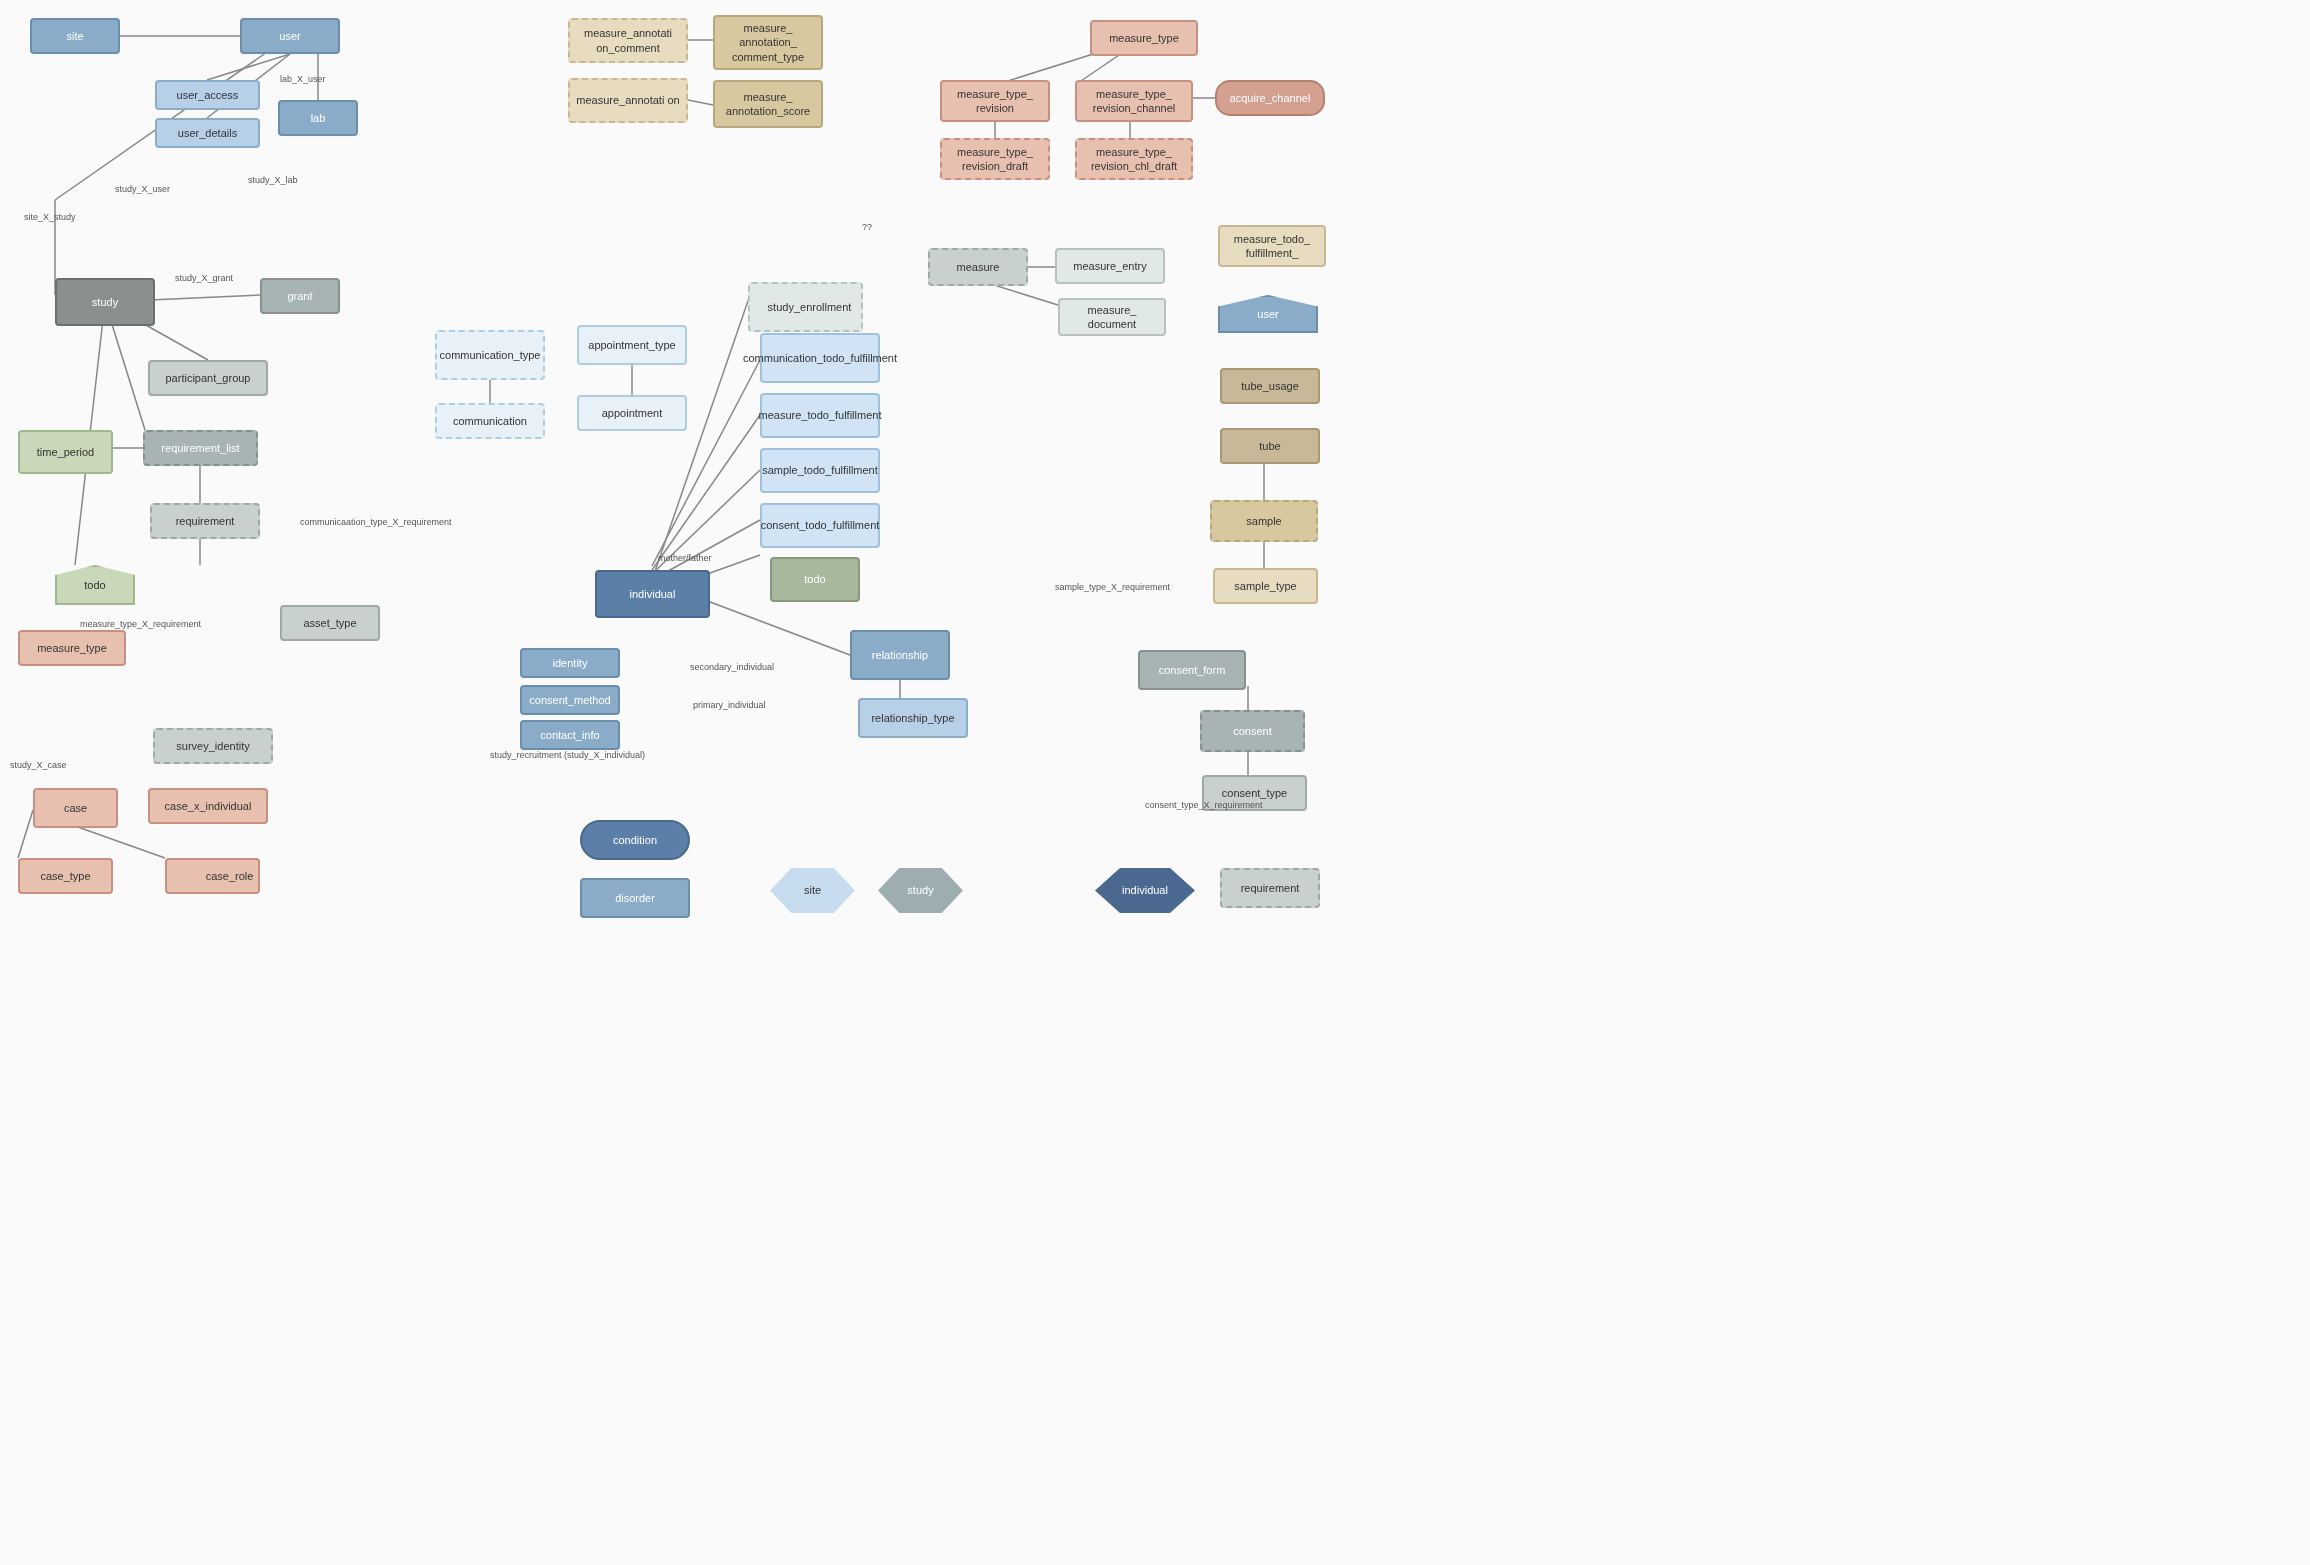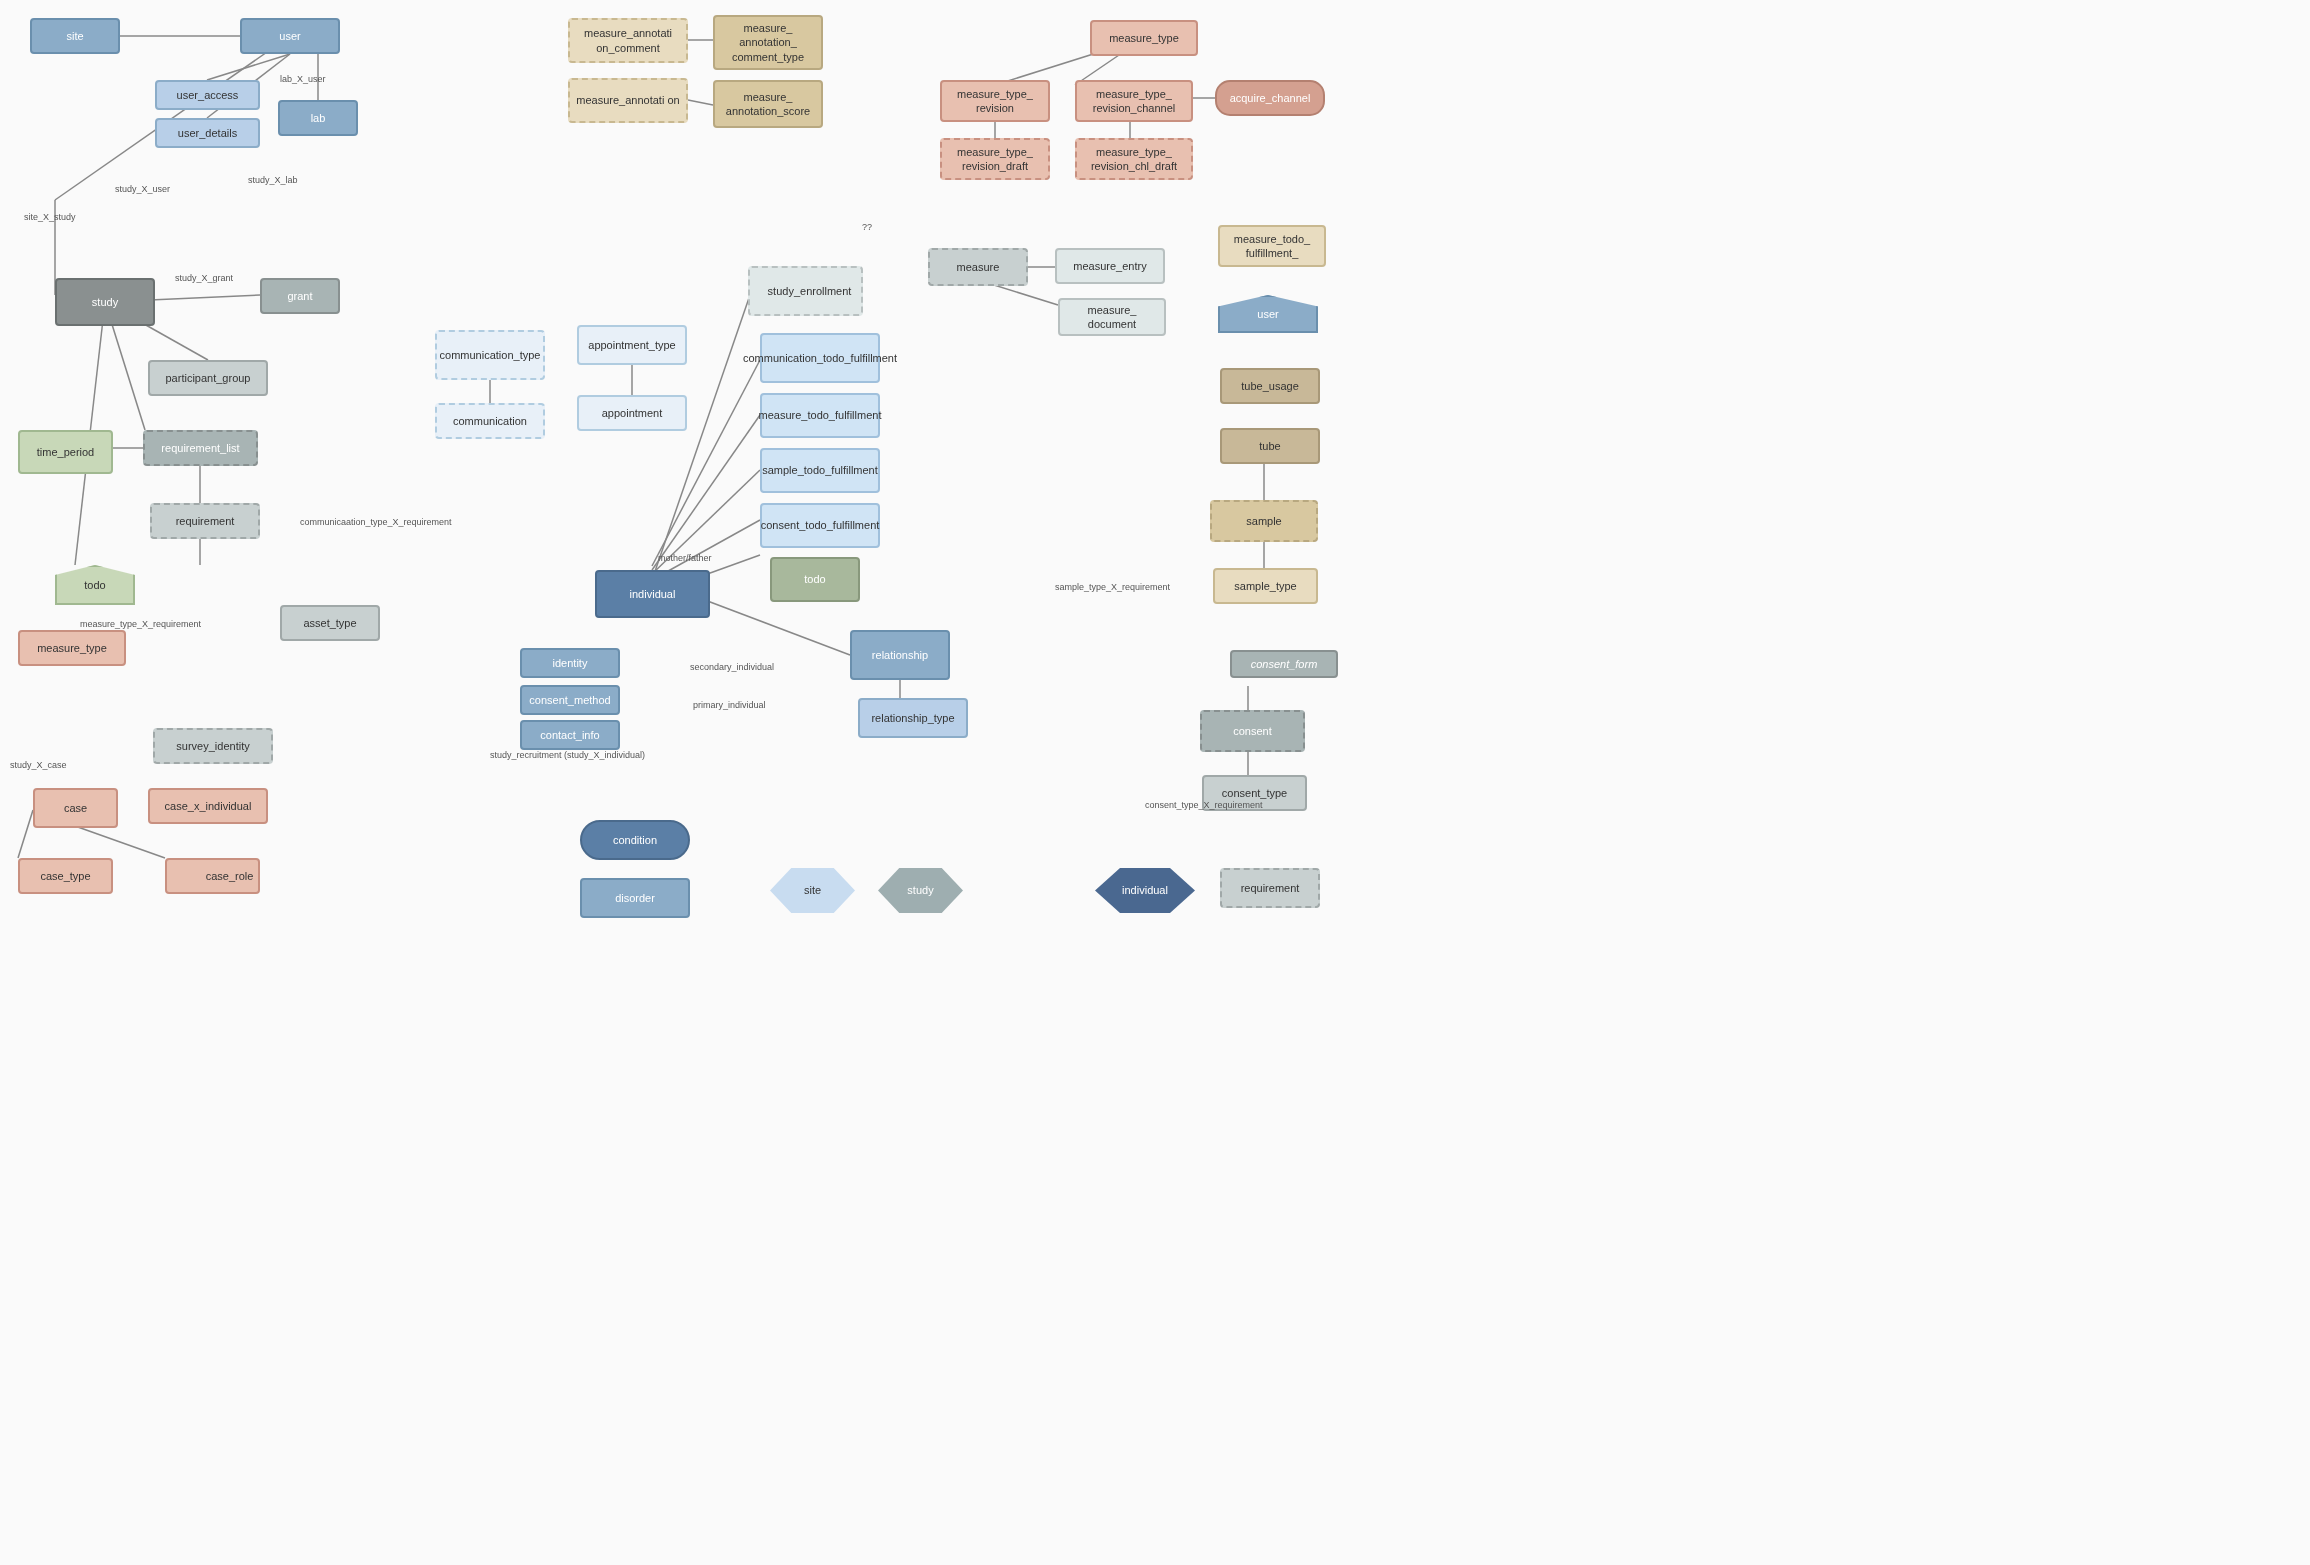--- a/index.html
+++ b/index.html
@@ -168,21 +168,21 @@
   <div class="entity blue-very-light" style="left:577px;top:325px;width:110px;height:40px;">appointment_type</div>
   <div class="entity blue-very-light" style="left:577px;top:395px;width:110px;height:36px;">appointment</div>
 
   <div class="entity blue-dark" style="left:595px;top:570px;width:115px;height:48px;">individual</div>
   <div class="entity blue-mid" style="left:520px;top:648px;width:100px;height:30px;">identity</div>
   <div class="entity blue-mid" style="left:520px;top:685px;width:100px;height:30px;">consent_method</div>
   <div class="entity blue-mid" style="left:520px;top:720px;width:100px;height:30px;">contact_info</div>
   <div class="entity blue-dark" style="left:580px;top:820px;width:110px;height:40px;border-radius:20px;">condition</div>
   <div class="entity blue-mid" style="left:580px;top:878px;width:110px;height:40px;">disorder</div>
 
-  <div class="entity gray-very-light dashed" style="left:748px;top:266px;width:115px;height:50px;padding-left:12px;">study_enrollment</div>
+  <div class="entity gray-very-light dashed" style="left:748px;top:282px;width:115px;height:50px;padding-left:12px;">study_enrollment</div>
   <div class="entity blue-lighter" style="left:760px;top:333px;width:120px;height:50px;">communication_todo_fulfillment</div>
   <div class="entity blue-lighter" style="left:760px;top:393px;width:120px;height:45px;">measure_todo_fulfillment</div>
   <div class="entity blue-lighter" style="left:760px;top:448px;width:120px;height:45px;">sample_todo_fulfillment</div>
   <div class="entity blue-lighter" style="left:760px;top:503px;width:120px;height:45px;">consent_todo_fulfillment</div>
   <div class="entity green-gray" style="left:770px;top:557px;width:90px;height:45px;">todo</div>
 
   <div class="entity blue-mid" style="left:850px;top:630px;width:100px;height:50px;">relationship</div>
   <div class="entity blue-light" style="left:858px;top:698px;width:110px;height:40px;">relationship_type</div>
 
   <div class="entity blue-lighter hexagon" style="left:770px;top:868px;width:85px;height:45px;border:none;background:#c8dcf0;">site</div>
@@ -205,21 +205,21 @@
   <div class="entity salmon" style="left:1215px;top:80px;width:110px;height:36px;">acquire_channel</div>
   <div class="entity salmon-light dashed" style="left:940px;top:138px;width:110px;height:42px;">measure_type_ revision_draft</div>
   <div class="entity salmon-light dashed" style="left:1075px;top:138px;width:118px;height:42px;">measure_type_ revision_chl_draft</div>
 
   <div class="entity tan-light" style="left:1218px;top:225px;width:108px;height:42px;">measure_todo_ fulfillment_</div>
   <div class="entity blue-mid" style="left:1218px;top:295px;width:100px;height:38px;clip-path:polygon(0% 30%, 50% 0%, 100% 30%, 100% 100%, 0% 100%);border-radius:0;">user</div>
   <div class="entity brown-light" style="left:1220px;top:368px;width:100px;height:36px;">tube_usage</div>
   <div class="entity brown-light" style="left:1220px;top:428px;width:100px;height:36px;">tube</div>
   <div class="entity tan dashed" style="left:1210px;top:500px;width:108px;height:42px;">sample</div>
   <div class="entity tan-light" style="left:1213px;top:568px;width:105px;height:36px;">sample_type</div>
-  <div class="entity gray-mid" style="left:1230px;top:650px;width:108px;height:28px;font-style:italic;">consent_form</div>
+  <div class="entity gray-mid" style="left:1138px;top:650px;width:108px;height:40px;">consent_form</div>
   <div class="entity gray-mid dashed" style="left:1200px;top:710px;width:105px;height:42px;">consent</div>
   <div class="entity gray-light" style="left:1202px;top:775px;width:105px;height:36px;">consent_type</div>
 
   <div class="conn-label" style="left:280px;top:74px;">lab_X_user</div>
   <div class="conn-label" style="left:24px;top:212px;">site_X_study</div>
   <div class="conn-label" style="left:115px;top:184px;">study_X_user</div>
   <div class="conn-label" style="left:248px;top:175px;">study_X_lab</div>
   <div class="conn-label" style="left:175px;top:273px;">study_X_grant</div>
   <div class="conn-label" style="left:300px;top:517px;">communicaation_type_X_requirement</div>
   <div class="conn-label" style="left:80px;top:619px;">measure_type_X_requirement</div>

